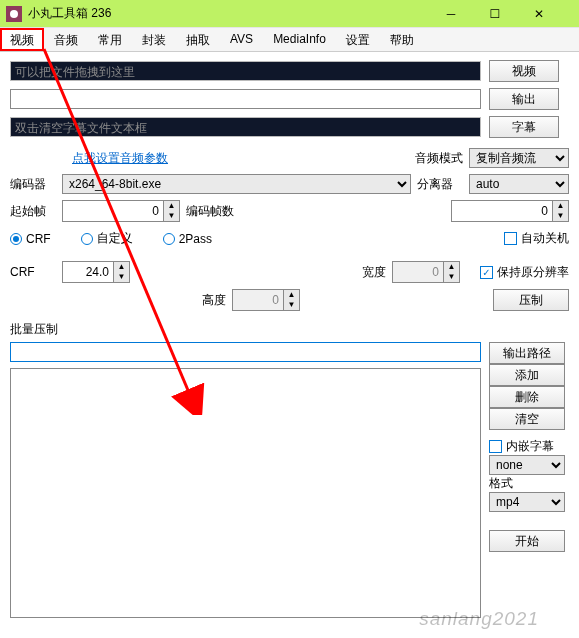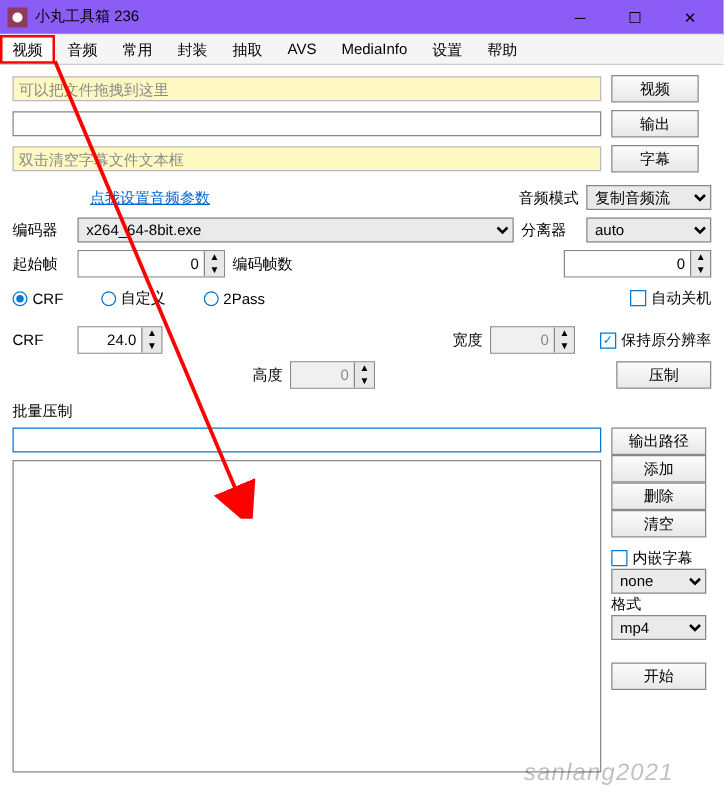--- a/index.html
+++ b/index.html
@@ -1,33 +1,33 @@
 <!DOCTYPE html>
 <html><head>
 <meta charset="utf-8">
 <style>
 * { box-sizing: border-box; margin: 0; padding: 0; font-family: "Microsoft YaHei", "SimSun", sans-serif; font-size: 12px; }
 body { background: #fff; width: 579px; height: 638px; position: relative; overflow: hidden; }
-.titlebar { height: 28px; display: flex; align-items: center; padding: 0 5px 0 6px; background: #8b5cf6; border-bottom: 1px solid #e5e5e5; }
+.titlebar { height: 28px; display: flex; align-items: center; padding: 0 18px 0 6px; background: #bef264; border-bottom: 1px solid #e5e5e5; }
 .titlebar .icon { width: 16px; height: 16px; background: #8e3b5c; margin-right: 6px; display: flex; align-items: center; justify-content: center; }
 .titlebar .icon span { width: 8px; height: 8px; border-radius: 50%; background: #fff; }
 .titlebar .title { flex: 1; color: #000; }
 .win-btns { display: flex; }
 .win-btn { width: 44px; height: 28px; display: flex; align-items: center; justify-content: center; color: #000; }
 
 .menubar { display: flex; border-bottom: 1px solid #ccc; background: #f5f5f5; height: 24px; }
 .menuitem { padding: 4px 10px; color: #000; }
 .menuitem.active { border: 2px solid #ff0000; background: #fff; padding: 2px 8px; }
 
 .content { padding: 8px 10px; position: relative; }
 
 .row { display: flex; align-items: center; margin-bottom: 6px; gap: 6px; }
 .link { color: #0066cc; text-decoration: underline; cursor: pointer; }
 
-.disabled-input { flex: 1; height: 20px; background: #fef9c3; border: 1px solid #bbb; padding: 2px 4px; color: #8a8a8a; }
+.disabled-input { flex: 1; height: 20px; background: #0f172a; border: 1px solid #bbb; padding: 2px 4px; color: #8a8a8a; }
 .text-input { flex: 1; height: 20px; background: #fff; border: 1px solid #888; padding: 2px 4px; }
 
 .btn { width: 70px; height: 22px; background: linear-gradient(#fcfcfc,#e8e8e8); border: 1px solid #888; text-align: center; line-height: 20px; }
 .btn.wide { width: 76px; }
 
 select.combo { height: 20px; background: #eaeaea; border: 1px solid #888; padding: 0 2px; }
 .spinner { display: inline-flex; height: 22px; border: 1px solid #888; background: #fff; }
 .spinner input { border: none; width: 120px; text-align: right; padding: 0 4px; height: 20px; outline: none; }
 .spinner.sm input { width: 50px; }
 .spinner.md input { width: 100px; }

